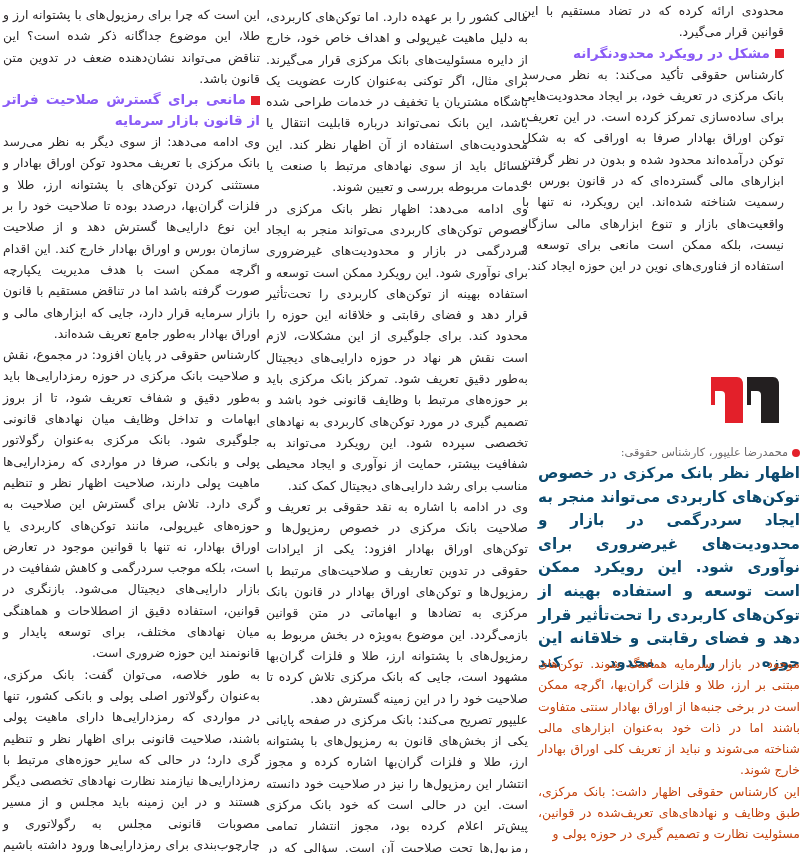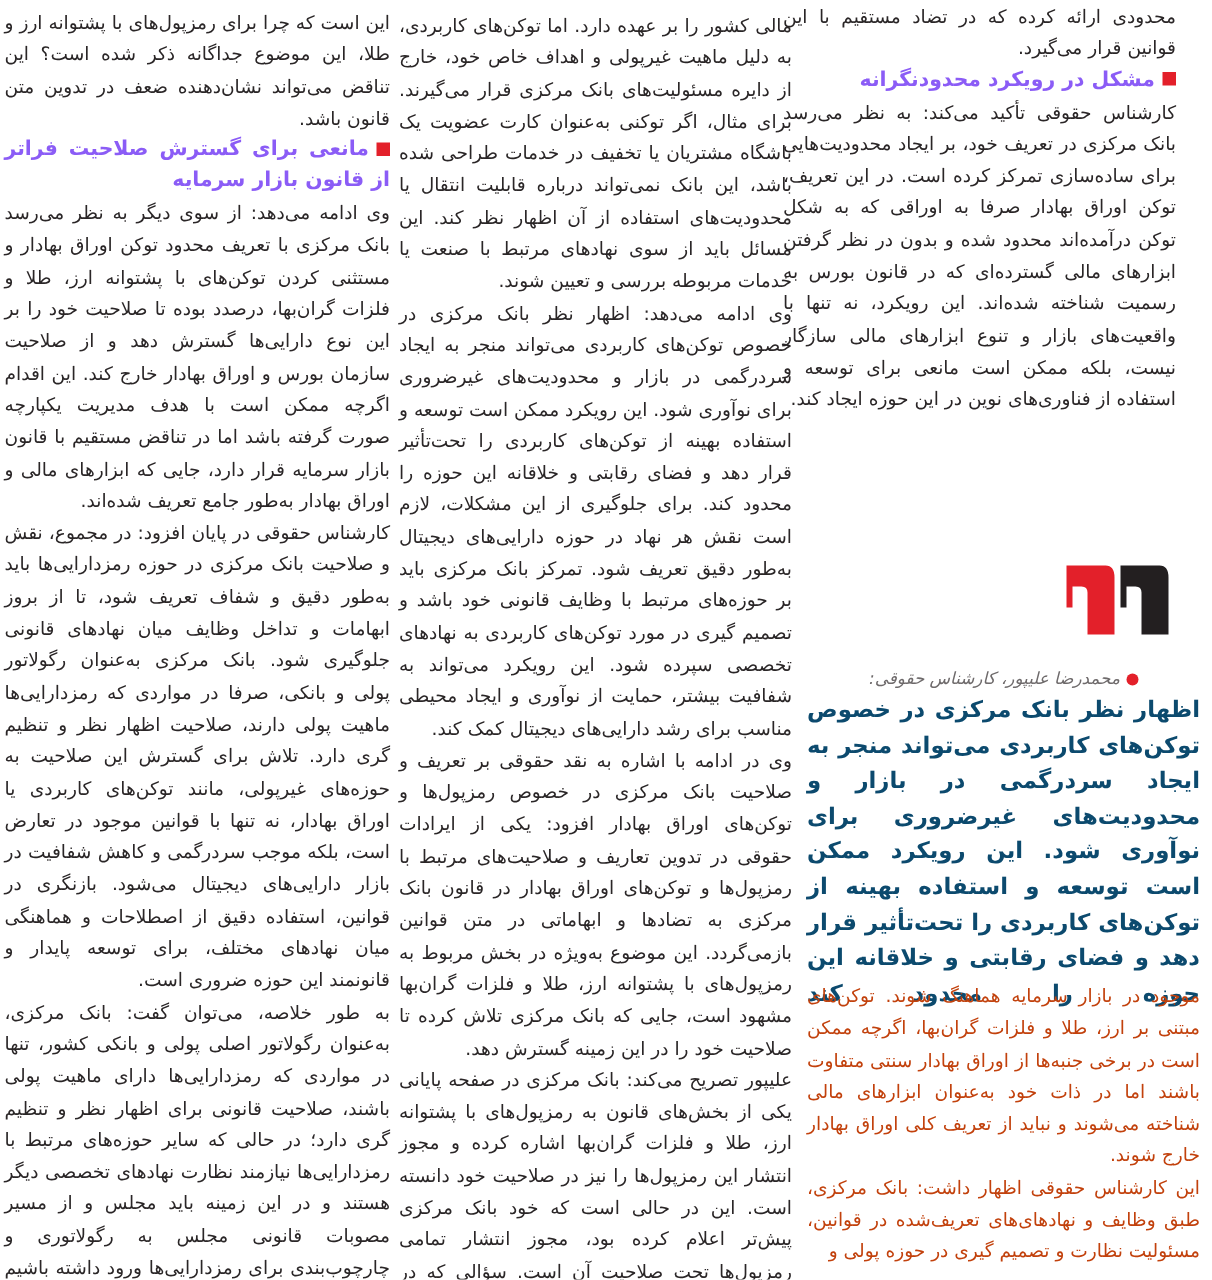--- a/index.html
+++ b/index.html
@@ -8,22 +8,22 @@
   .page { position: absolute; inset: 0; direction: rtl; }
   .col { position: absolute; top: 0; direction: rtl; text-align: justify;
          font-size: 12.4px; line-height: 21.3px; color: #2a2627; }
   .col p { margin: 0; }
   .col-right { right: 24px; width: 262px; }
   .col-mid   { right: 280px; width: 262px; top: 6px; }
   .col-left  { right: 548px; width: 257px; top: 4px; }
   .subhead { font-weight: bold; font-size: 13.6px; line-height: 21px; color: #8b5cf6; margin: 0; }
   .subhead .sq { display: inline-block; width: 9px; height: 9px; background: #e3202a; margin-left: 5px; vertical-align: middle; }
   .quote-mark { position: absolute; top: 373px; left: 709px; width: 72px; height: 55px; }
-  .byline { position: absolute; top: 444px; right: 8px; width: 262px; text-align: center;
-            font-size: 11.2px; color: #6e6a6b; line-height: 18px; font-style: italic; }
+  .byline { position: absolute; top: 444px; right: 8px; width: 262px; text-align: right;
+            font-size: 11.2px; color: #6e6a6b; line-height: 18px; }
   .byline .dot { display: inline-block; width: 8px; height: 8px; border-radius: 50%;
                  background: #e3202a; margin-left: 4px; vertical-align: middle; }
   .pullquote { position: absolute; top: 462px; right: 8px; width: 262px; text-align: justify;
                text-align-last: justify; font-weight: bold; font-size: 15.2px; line-height: 23.6px; color: #0c4a6e; }
   .pullquote p { margin: 0; }
   .col-right-2 { position: absolute; top: 653px; right: 8px; width: 262px; direction: rtl;
                  text-align: justify; font-size: 12.4px; line-height: 21.3px; color: #c2410c; }
   .col-right-2 p { margin: 0; }
 </style>
 </head>

